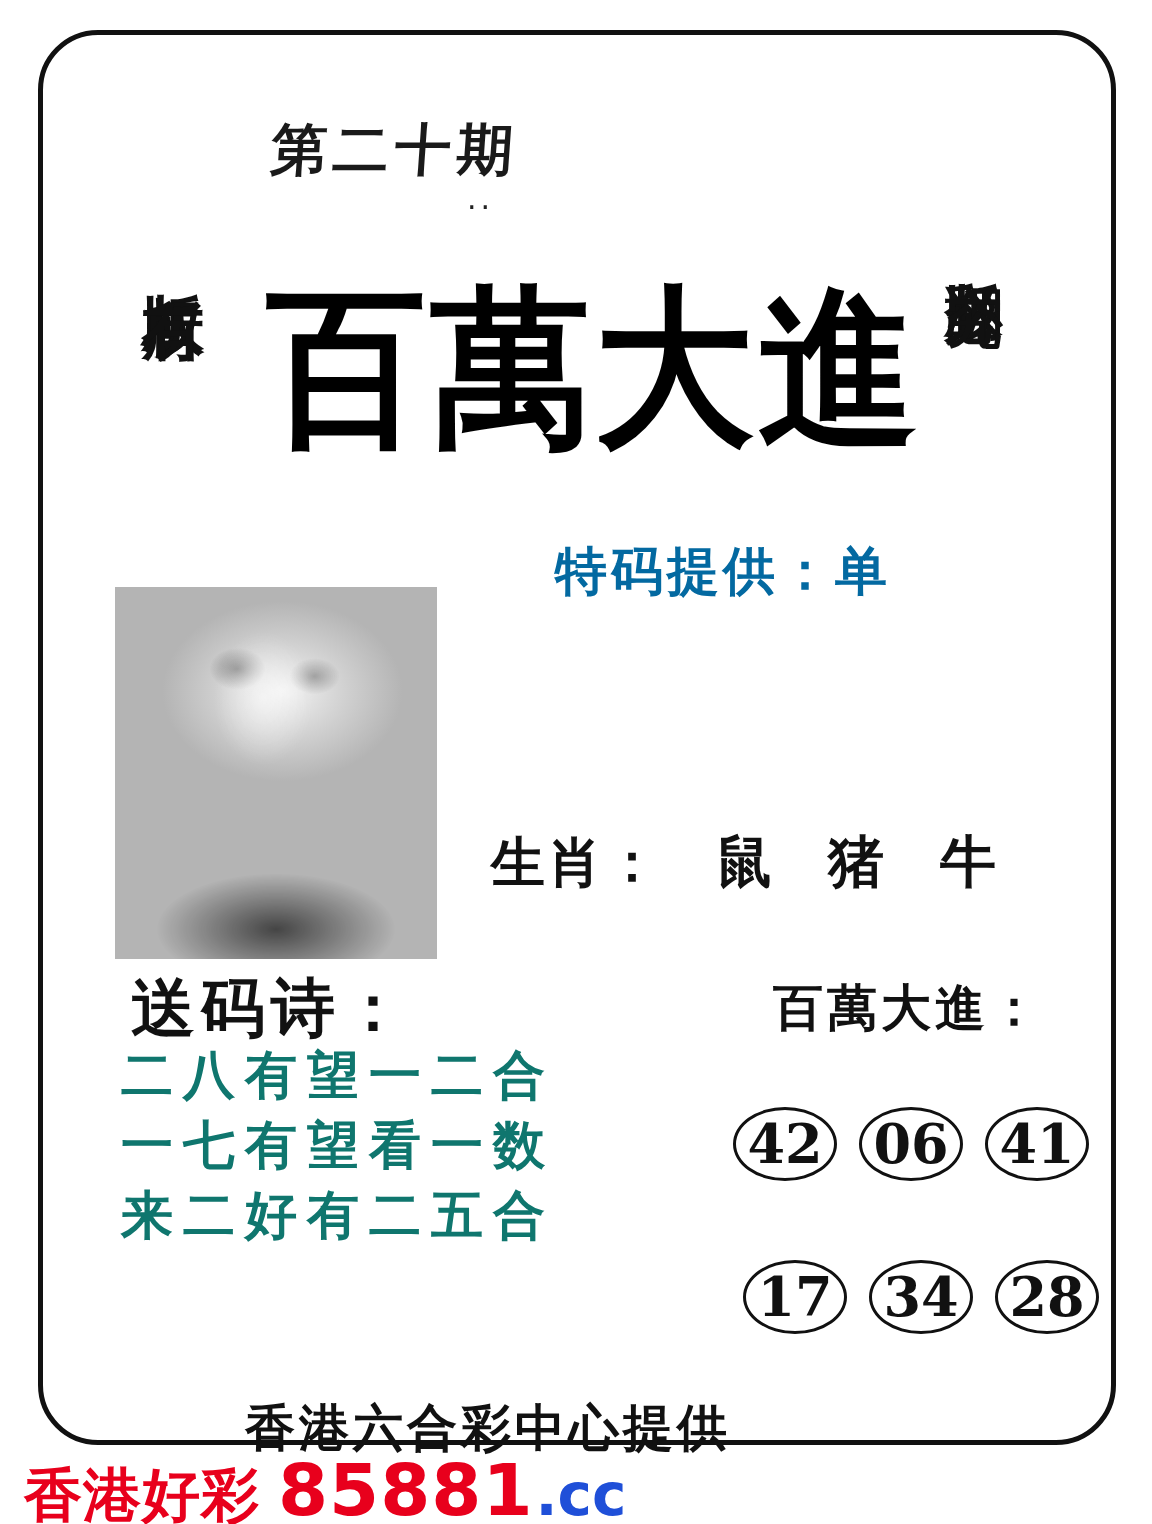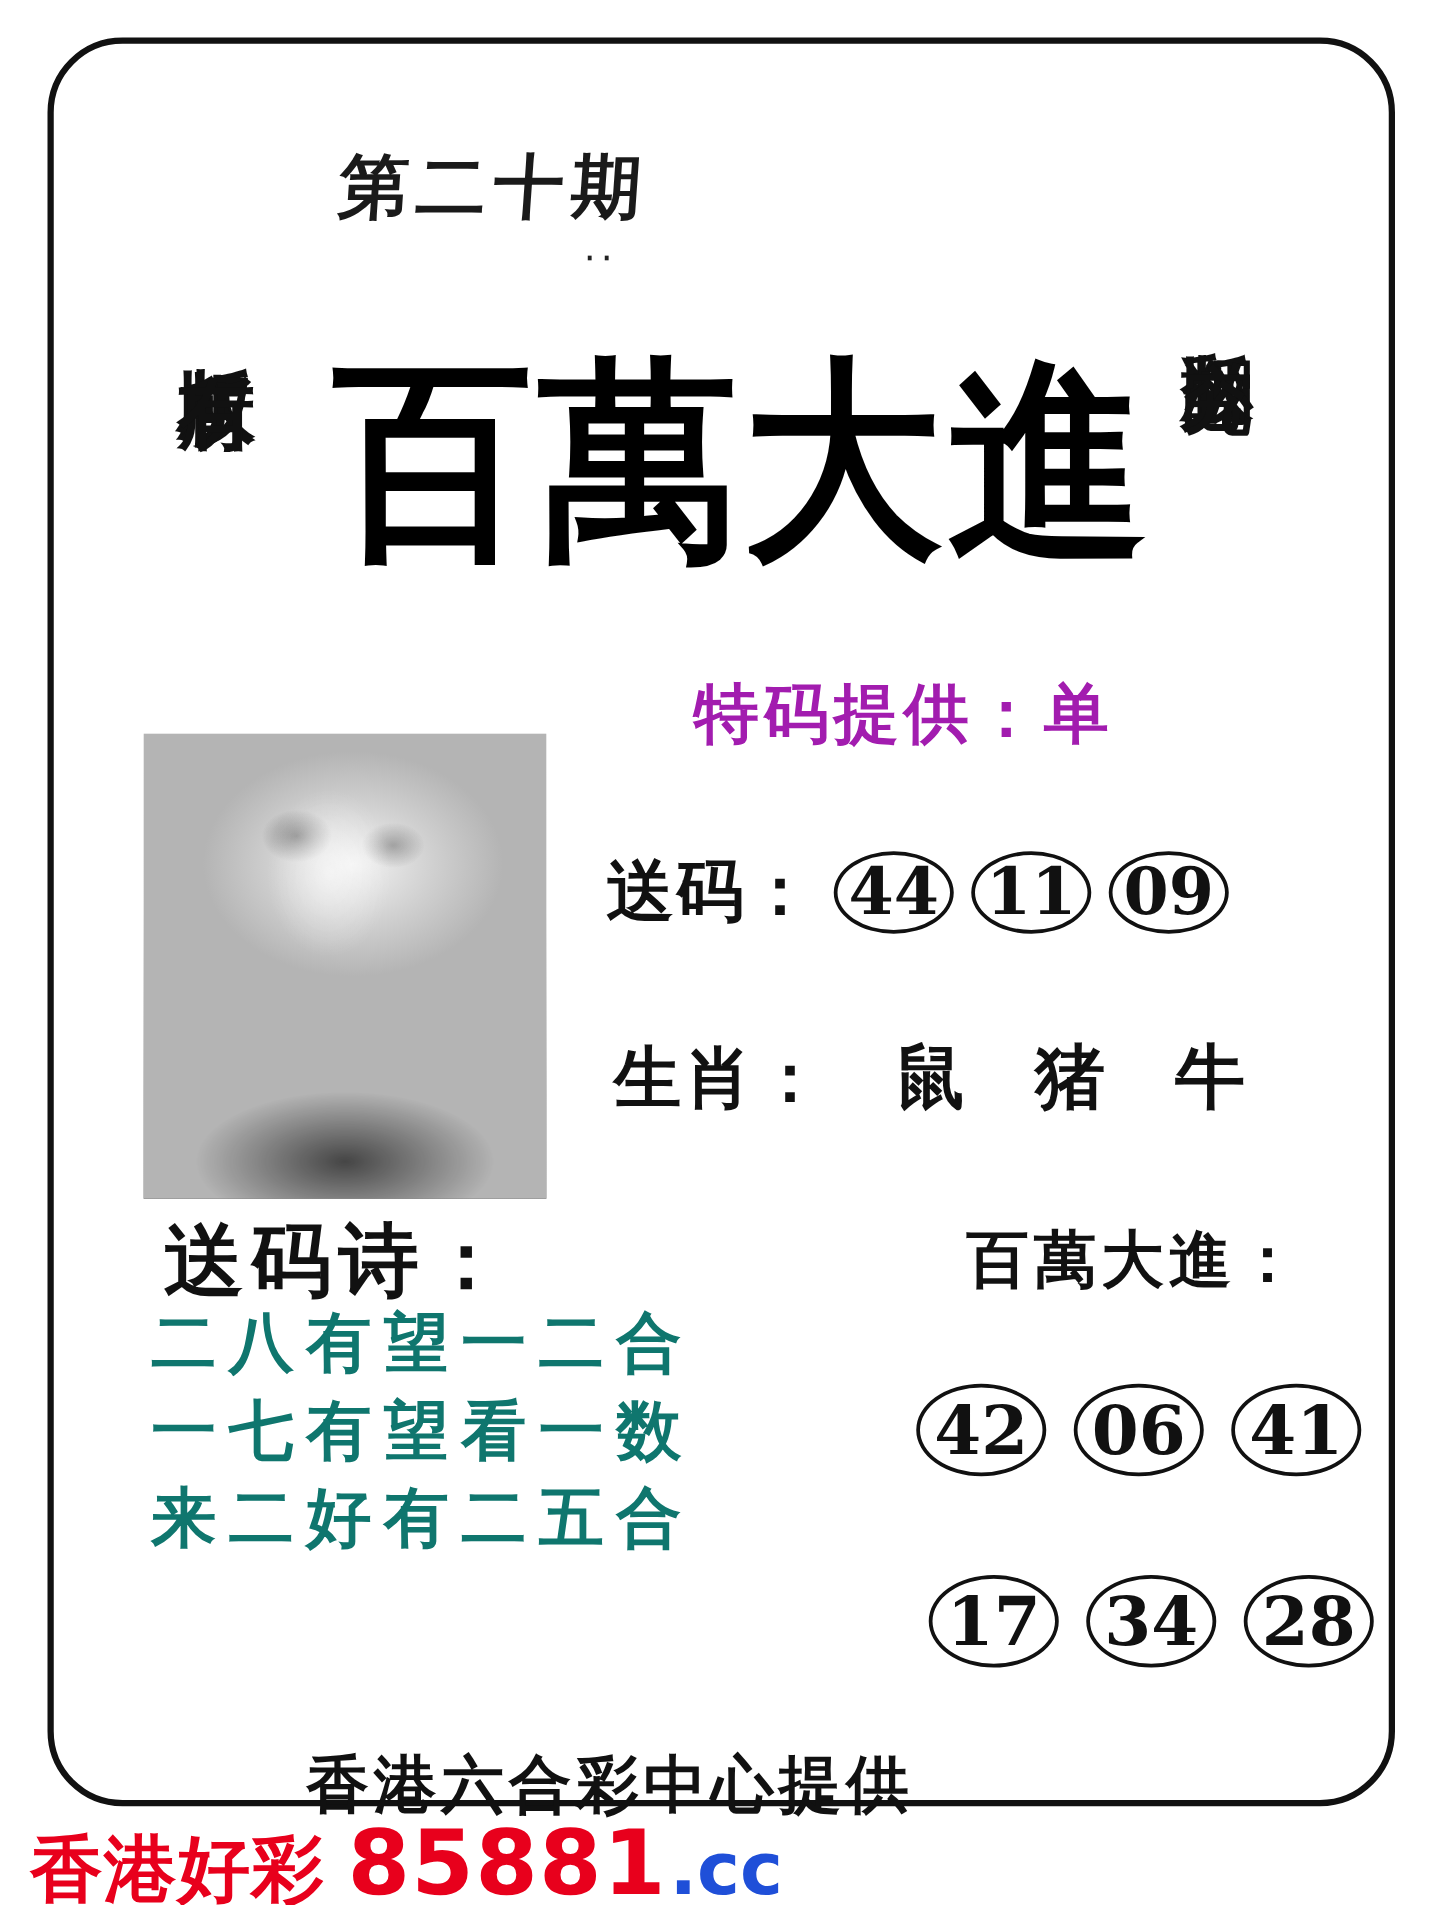--- a/index.html
+++ b/index.html
@@ -114,21 +114,21 @@
   }
 
   
   .info-special {
     position: absolute;
     left: 512px;
     top: 502px;
     font-family: "DejaVu Serif", serif;
     font-size: 52px;
     font-weight: 700;
-    color: #a21caf;
+    color: #0369a1;
     letter-spacing: 4px;
     white-space: nowrap;
   }
 
   .row-send {
     position: absolute;
     left: 442px;
     top: 642px;
     display: flex;
     align-items: center;
@@ -292,26 +292,20 @@
 
   <div class="vside left">版权所有</div>
   <div class="vside right">翻版必究</div>
 
   <div class="main-title">百萬大進</div>
 
   <div class="photo"></div>
 
   <div class="info-special">特码提供：单</div>
 
-  <div class="row-send">
-    <span class="lbl">送码：</span>
-    <span class="num sm">44</span>
-    <span class="num sm">11</span>
-    <span class="num sm">09</span>
-  </div>
 
   <div class="row-zodiac">
     <span class="lbl">生肖：</span>
     <span class="zd">鼠</span>
     <span class="zd">猪</span>
     <span class="zd">牛</span>
   </div>
 
   <div class="poem-title">送码诗：</div>
   <div class="poem-lines">

